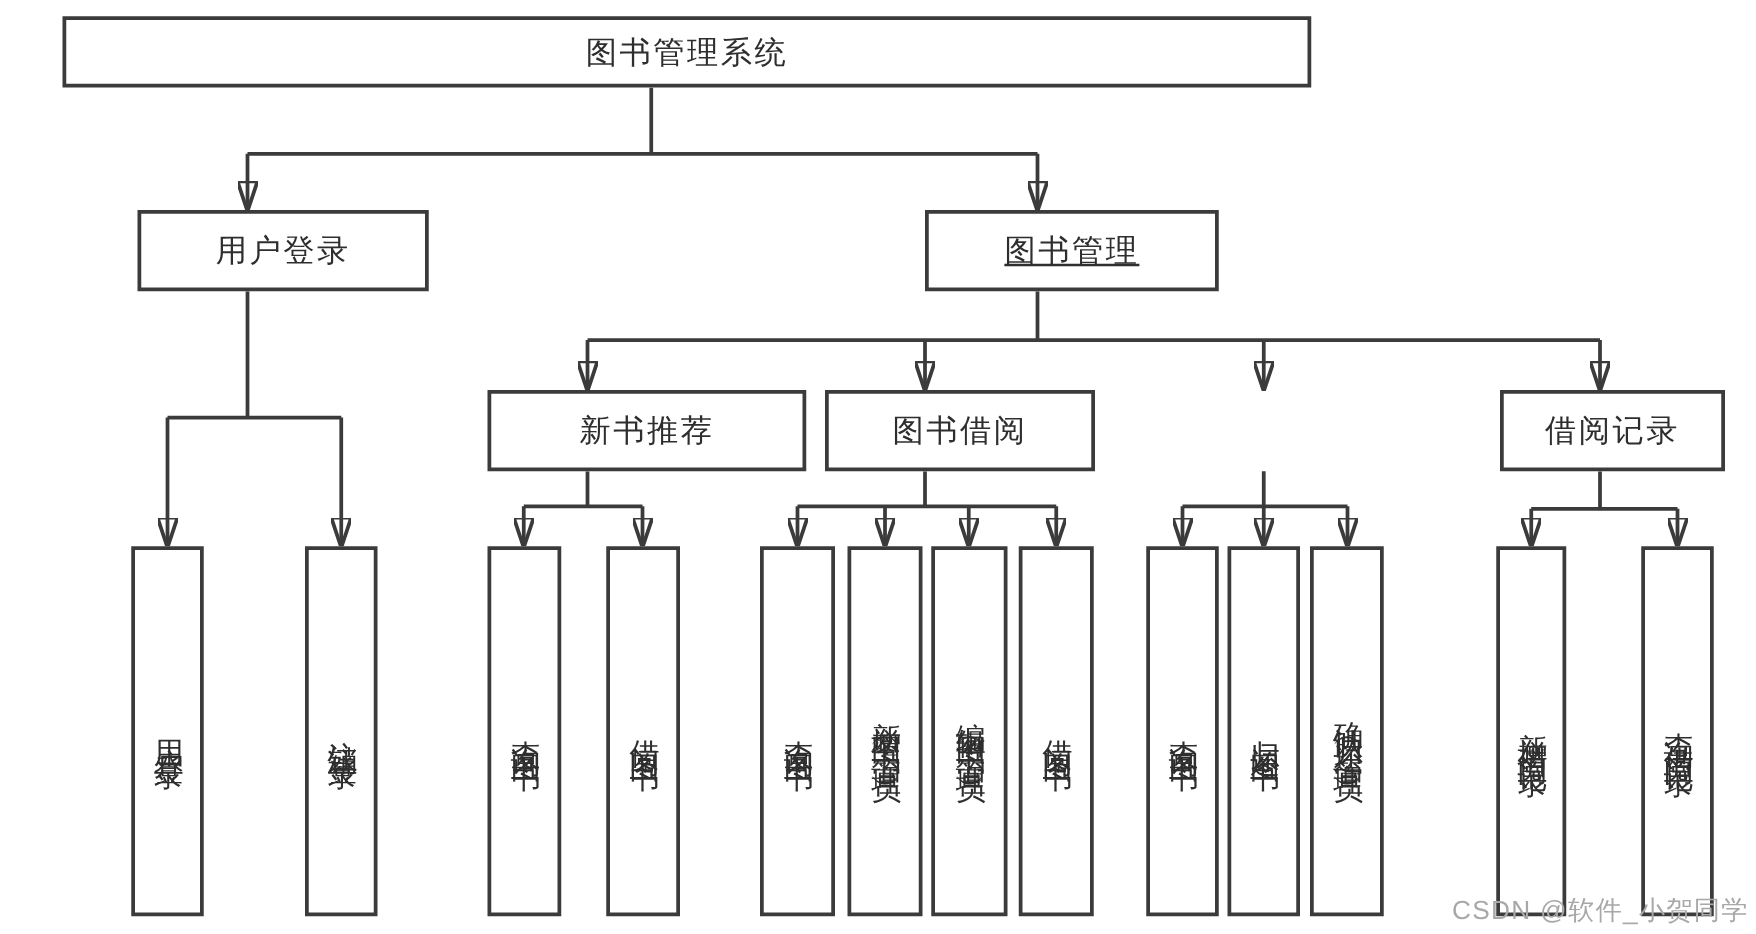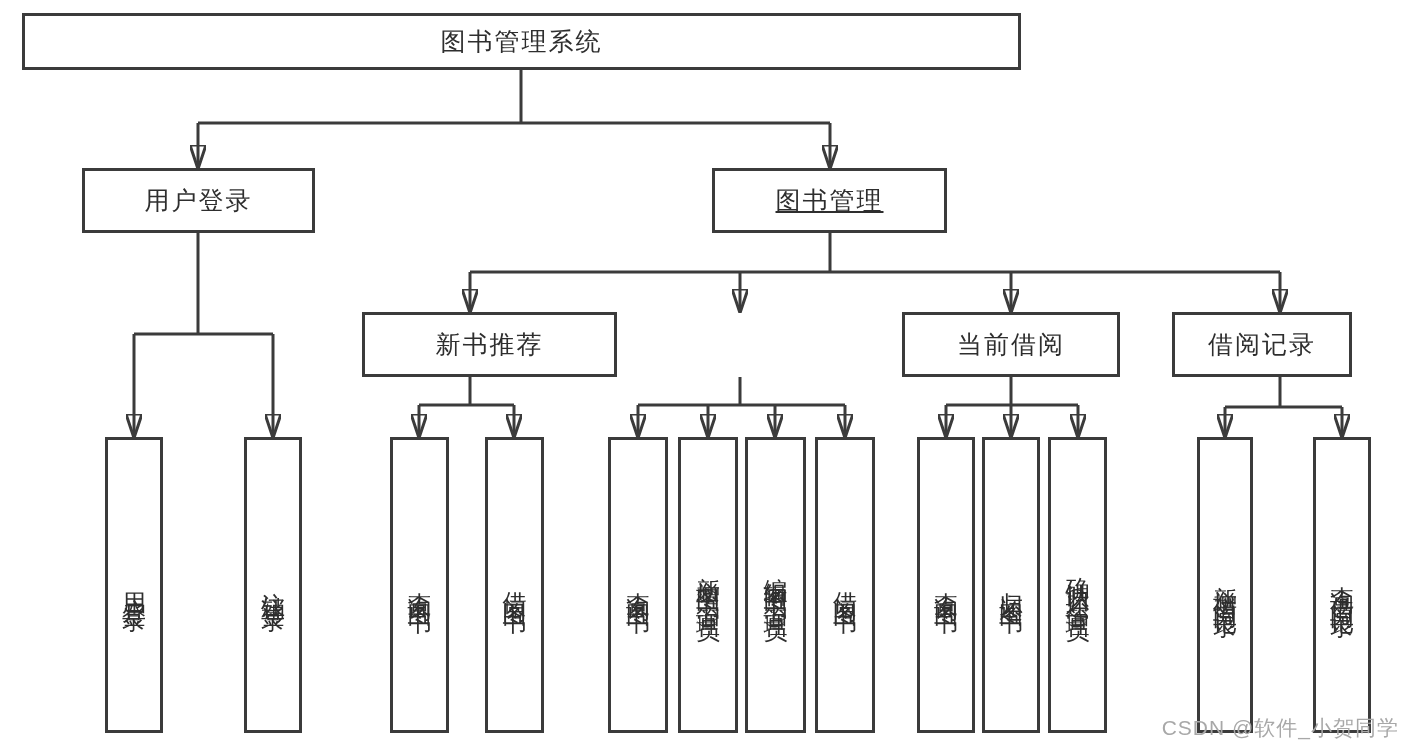--- a/index.html
+++ b/index.html
@@ -8,21 +8,21 @@
     font-family:"Liberation Sans","DejaVu Sans",sans-serif;
     color:#2e2e2e;
   }
   .canvas{position:absolute;left:0;top:0;width:1405px;height:747px;}
   svg.wires{position:absolute;left:0;top:0;pointer-events:none;}
   .box{
     position:absolute;box-sizing:border-box;background:#ffffff;
     border:3px solid #3b3b3b;display:flex;align-items:center;justify-content:center;
     text-align:center;
   }
-  .h{font-size:25px;letter-spacing:2px;}
+  .h{font-size:25px;letter-spacing:2px;margin-left:28px;}
   .v{
     writing-mode:vertical-rl;text-orientation:mixed;
     font-size:24px;letter-spacing:6px;line-height:1;
   }
   
   .n-root {left:22px; top:13px; width:999px;height:57px;}
   .n-login{left:82px; top:168px;width:233px;height:65px;}
   .n-mgmt {left:712px;top:168px;width:235px;height:65px;text-decoration:underline;}
   .n-b0{left:362px; top:312px;width:255px;height:65px;}
   .n-b1{left:632px; top:312px;width:216px;height:65px;}
@@ -94,21 +94,21 @@
     <path d="M1225,407 V437" marker-end="url(#arrow)"></path>
     <path d="M1342,407 V437" marker-end="url(#arrow)"></path>
   </svg>
 
   <div class="box h n-root">图书管理系统</div>
 
   <div class="box h n-login">用户登录</div>
   <div class="box h n-mgmt">图书管理</div>
 
   <div class="box h n-b0">新书推荐</div>
-  <div class="box h n-b2">当前借阅</div>
+  <div class="box h n-b1">图书借阅</div>
   <div class="box h n-b3">借阅记录</div>
 
   <div class="box v leaf l-login-0">用户登录</div>
   <div class="box v leaf l-login-1">注销登录</div>
 
   <div class="box v leaf l-b0-0">查询图书</div>
   <div class="box v leaf l-b0-1">借阅图书</div>
 
   <div class="box v leaf l-b1-0">查询图书</div>
   <div class="box v leaf l-b1-1">新增图书（管理员）</div>

